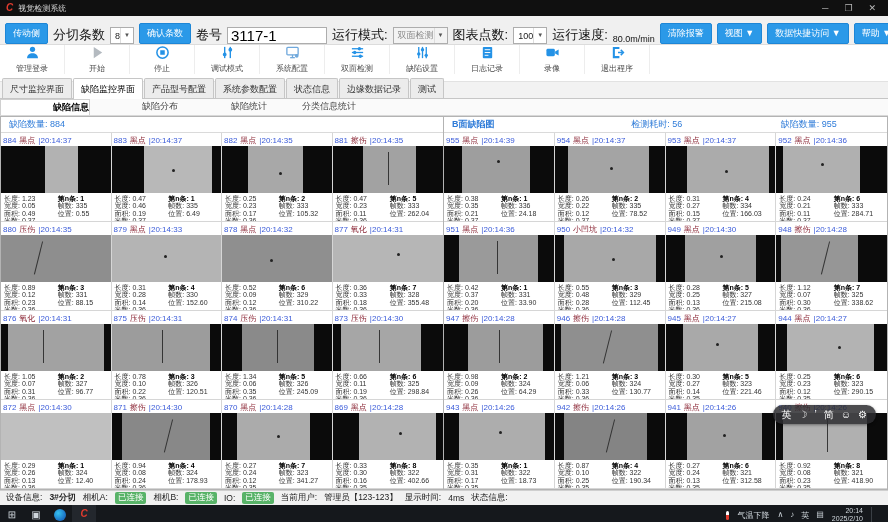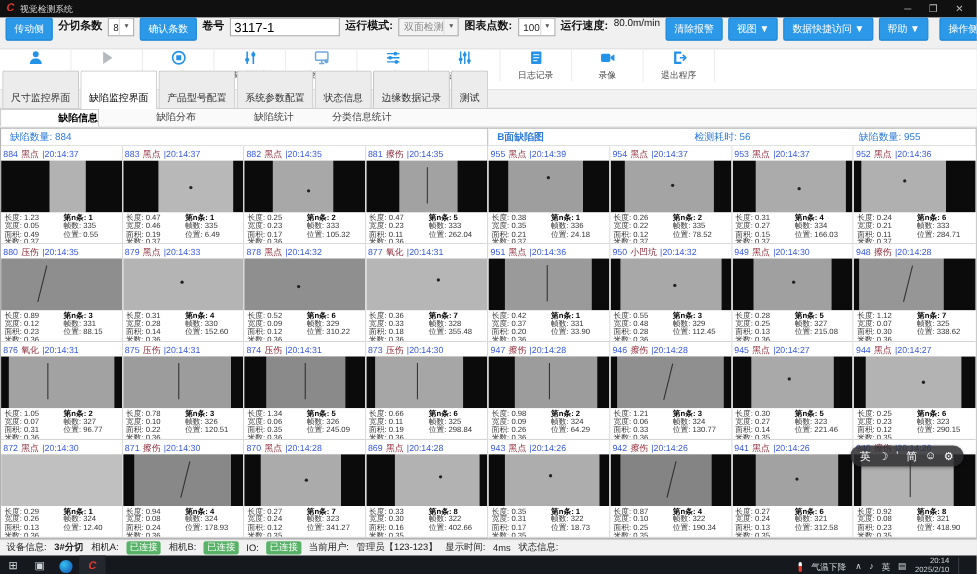--- a/index.html
+++ b/index.html
@@ -5,37 +5,37 @@
   html,body{margin:0;padding:0}
   body{width:888px;height:522px;overflow:hidden;position:relative;background:#e9e9e9;
        font-family:"Liberation Sans",sans-serif;font-size:9px;color:#222;-webkit-font-smoothing:antialiased}
   
   .titlebar{height:16px;background:#101010;display:flex;align-items:center;padding:0 6px;gap:5px}
   .logo{color:#e23b2e;font-weight:bold;font-style:italic;font-size:10px;line-height:10px}
   .apptitle{color:#d8d8d8;font-size:8px}
   .win-controls{margin-left:auto;display:flex;gap:16px;color:#b9b9b9;font-size:9px;padding-right:6px}
   .win-controls span{cursor:default}
   
-  .toolbar1{height:28px;background:#f0f0f0;display:flex;align-items:flex-start;padding:0 5px;gap:5px;border-bottom:1px solid #dcdcdc;white-space:nowrap}
+  .toolbar1{height:28px;background:#f0f0f0;display:flex;align-items:flex-end;padding:0 5px;gap:5px;border-bottom:1px solid #dcdcdc;white-space:nowrap}
   .btn-blue{background:#2b99e8;color:#fff;border-radius:2px;padding:3px 7px;font-size:9px;border:1px solid #1d86d6}
-  .tb-label{font-size:10px;color:#111;font-weight:bold}
+  .tb-label{font-size:13px;color:#111;font-weight:normal}
   .combo{background:#fff;border:1px solid #adadad;height:17px;box-sizing:border-box;display:flex;align-items:center;padding:0 0 0 4px;font-size:9px;color:#222}
   .combo .caret{margin-left:auto;font-size:6px;color:#555;padding:0 3px;border-left:1px solid #ddd;line-height:15px}
   .combo.disabled{background:#f3f3f3;color:#8a8a8a}
-  .roll-input{width:92px;height:15px;border:1px solid #adadad;font-size:12px;padding:0 3px;font-family:"Liberation Sans",sans-serif}
+  .roll-input{width:92px;height:15px;border:1px solid #adadad;font-size:15px;padding:0 3px;font-family:"Liberation Sans",sans-serif}
   .speed-val{font-size:9px;color:#111}
   .spacer{flex:1}
   
   .toolbar2{height:36px;background:#fff;display:flex;align-items:flex-start;border-bottom:1px solid #e2e2e2}
   .tb2-btn{min-width:56px;display:flex;flex-direction:column;align-items:center;justify-content:center;gap:1px;border-right:1px solid #ededed;cursor:default;padding:0 4px}
   .tb2-btn svg{width:15px;height:15px}
   .tb2-label{font-size:8px;color:#4a4a4a}
   
   .tabs{height:17px;background:#f2f2f2;display:flex;align-items:flex-end;padding-left:2px;border-bottom:1px solid #c6c6c6;box-sizing:border-box}
-  .tab{padding:18px 7px 2px;border:1px solid #c6c6c6;border-bottom:none;margin-right:1px;background:#ececec;font-size:9px;color:#333;border-radius:2px 2px 0 0}
+  .tab{padding:4px 7px 2px;border:1px solid #c6c6c6;border-bottom:none;margin-right:1px;background:#ececec;font-size:9px;color:#333;border-radius:2px 2px 0 0}
   .tab.active{background:#fff;color:#000;position:relative;top:1px;padding-bottom:3px}
   .subtabs{height:16px;background:#fafafa;display:flex;border-bottom:1px solid #d8d8d8}
   .subtab{width:88px;text-align:right;line-height:15px;font-size:9px;color:#444;border-right:1px solid transparent}
   .subtab.active{background:#fff;font-weight:bold;border:1px solid #d0d0d0;border-bottom:none;color:#000}
   
   .panels{display:flex;height:374px;background:#e2e2e2}
   .panel{width:444px;box-sizing:border-box;background:#fff;border:1px solid #b3b3b3}
   .panel + .panel{border-left:none}
   .panel-head{height:16px;display:flex;align-items:center;font-size:9px;color:#2e7bd8;border-bottom:1px solid #dadada;padding:0 8px;box-sizing:border-box}
   .panel-title{font-weight:bold;width:42%}

